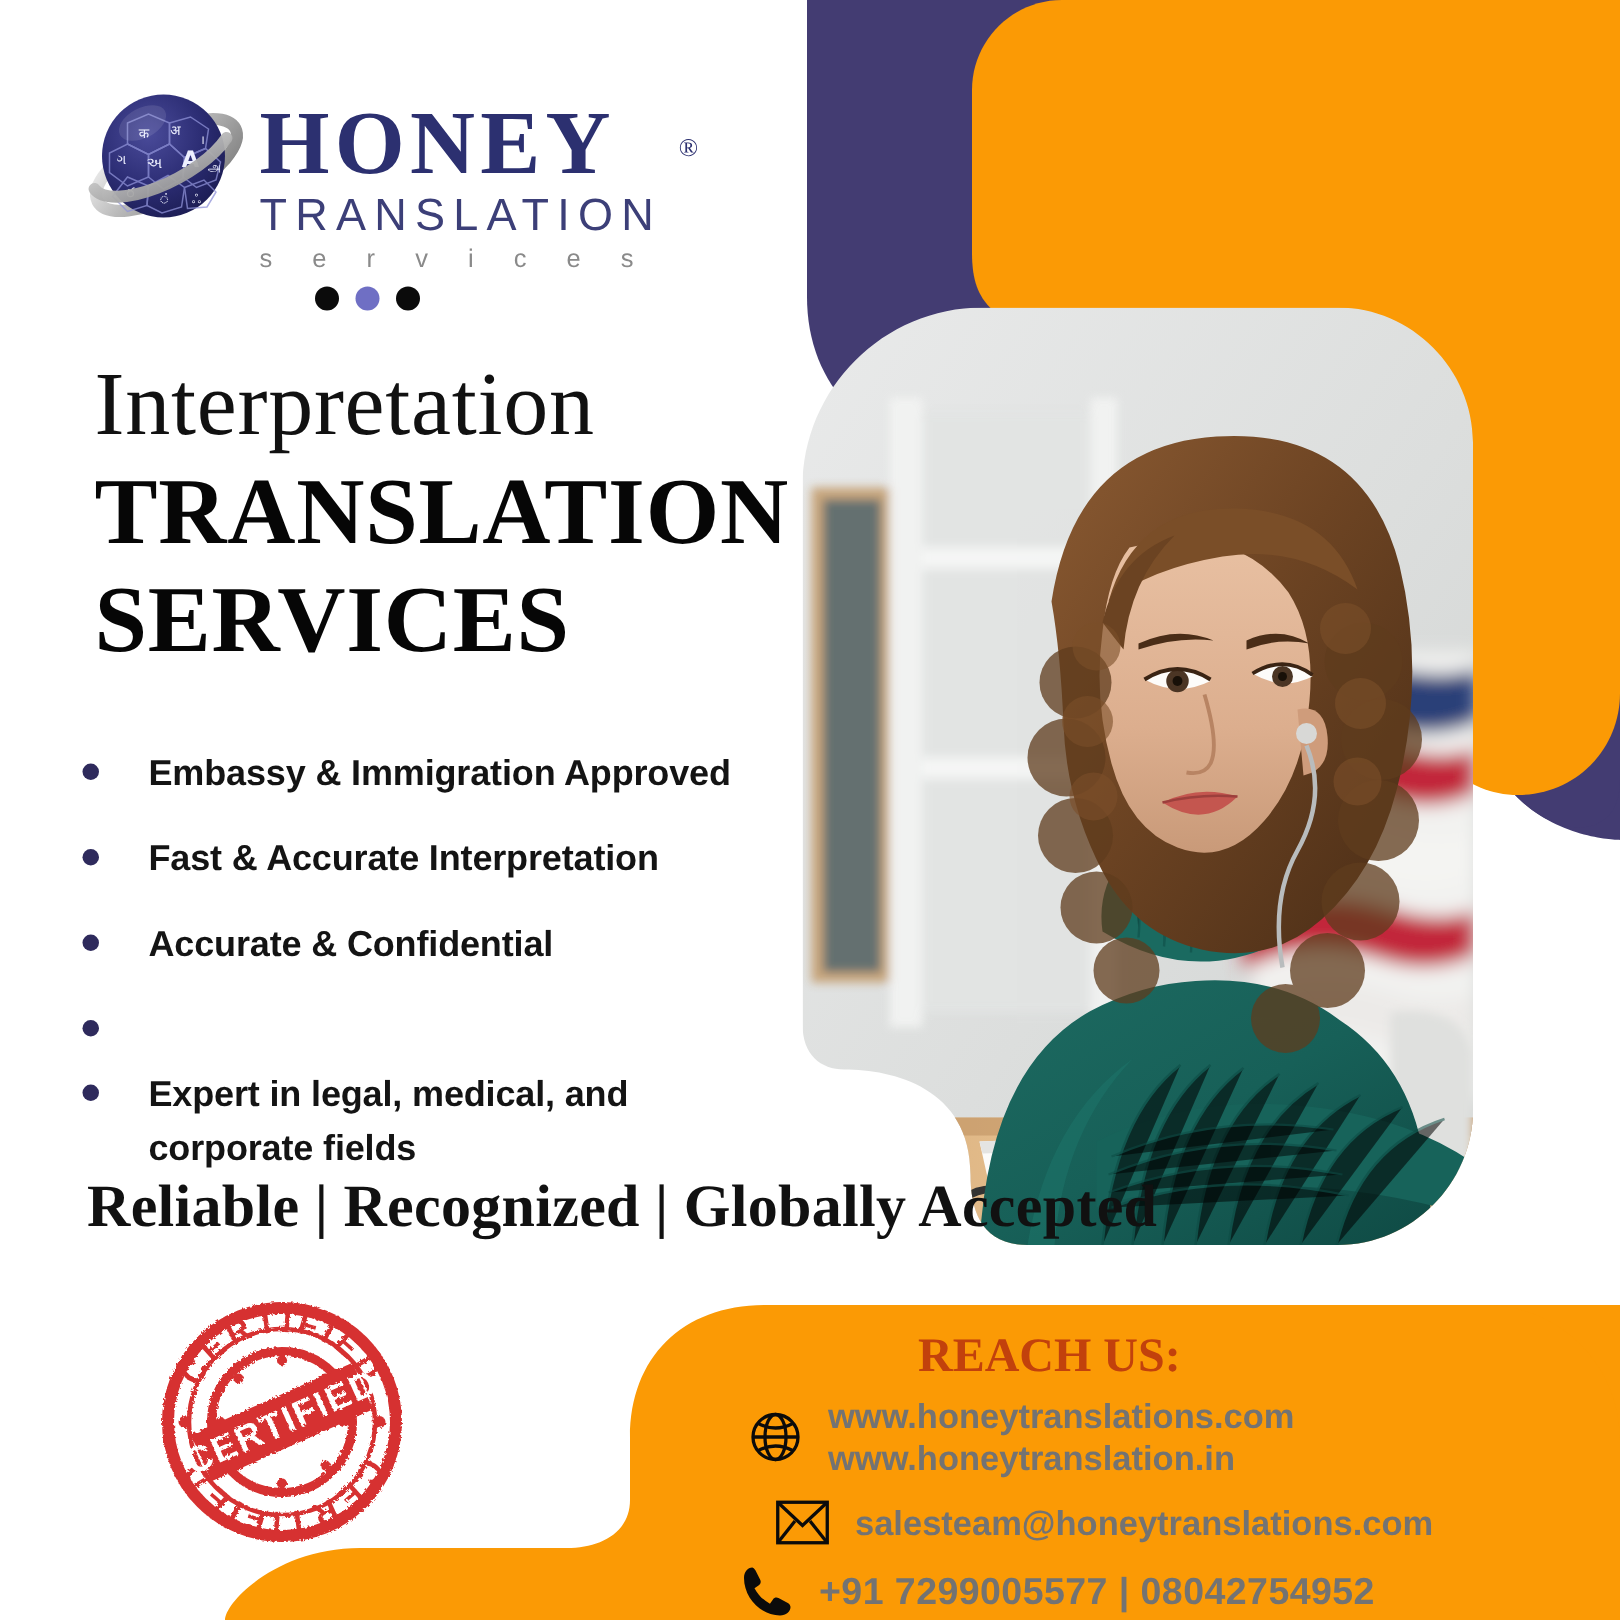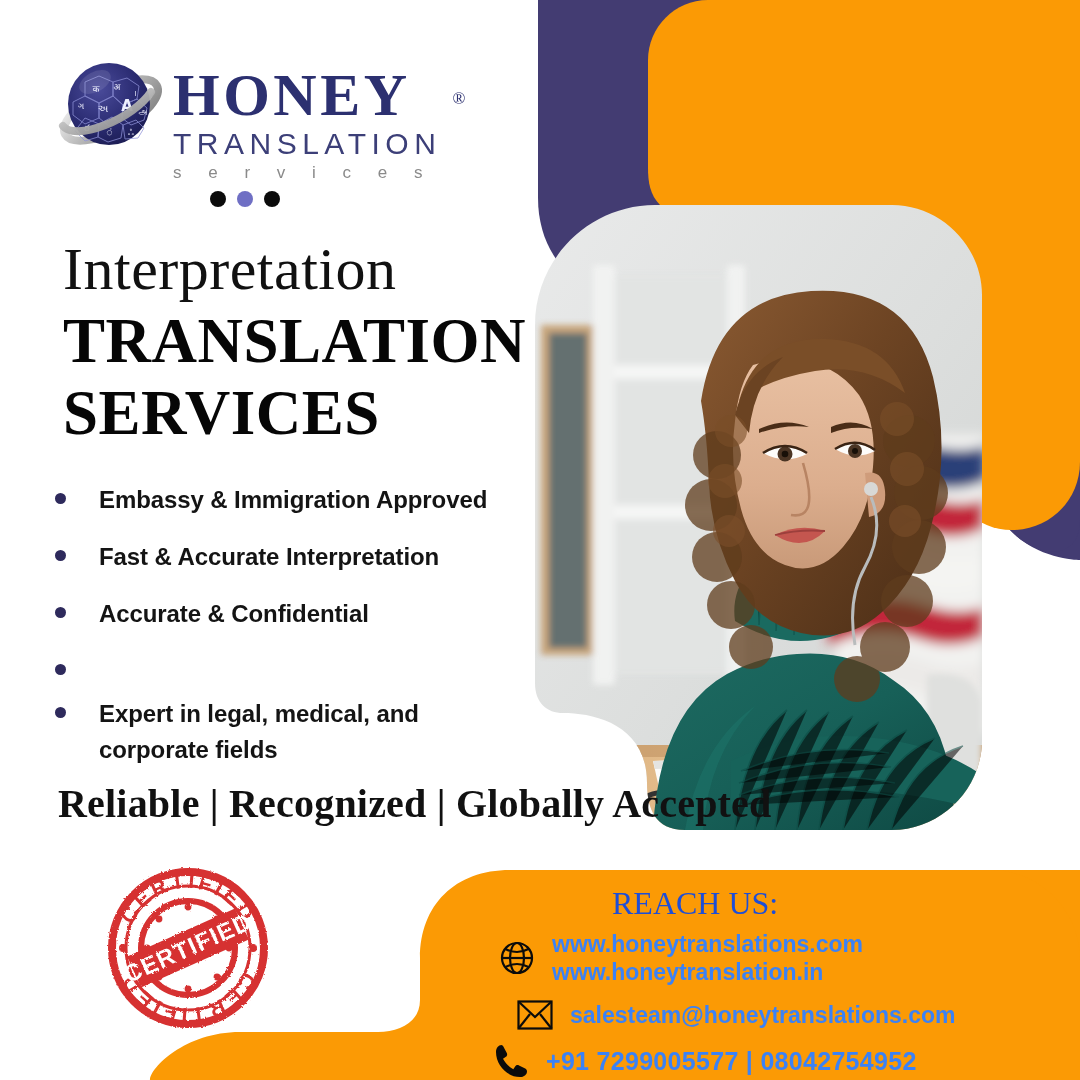--- a/index.html
+++ b/index.html
@@ -99,21 +99,21 @@
     font-family:"Liberation Serif", serif;
     font-weight:700;
     font-size:63px;
     line-height:66px;
     color:#060606;
     letter-spacing:0.5px;
     margin-top:6px;
   }
 
   
-  .bullets { position:absolute; left:55px; top:482px; width:480px; }
+  .bullets { position:absolute; left:55px; top:498px; width:480px; }
   .bullet-row {
     display:flex;
     align-items:flex-start;
     margin-bottom:21px;
   }
   .bullet-dot {
     width:11px; height:11px;
     border-radius:50%;
     background:#2e2a5c;
     margin-top:11px;
@@ -143,43 +143,43 @@
 
   
   .stamp { position:absolute; left:107px; top:867px; width:162px; height:162px; }
 
   
   .contact { position:absolute; left:430px; top:878px; width:640px; height:202px; }
   .reach-us {
     position:absolute;
     left:182px; top:7px;
     font-family:"Liberation Serif", serif;
-    font-weight:400;
+    font-weight:700;
     font-size:32px;
     letter-spacing:0px;
-    color:#1d4ed8;
+    color:#c2410c;
     white-space:nowrap;
   }
   .c-row {
     position:absolute;
     display:flex;
     align-items:center;
   }
   .c-icon {
     width:42px; height:42px;
     flex:0 0 auto;
     display:flex; align-items:center; justify-content:center;
     margin-right:14px;
   }
   .c-text {
     font-family:"Liberation Sans", sans-serif;
     font-weight:700;
     font-size:23px;
     line-height:28px;
-    color:#3b82f6;
+    color:#737373;
     white-space:nowrap;
   }
   .row-web  { left:66px; top:52px; }
   .row-mail { left:84px; top:116px; }
   .row-tel  { left:60px; top:162px; }
   .row-tel .c-text { font-size:25px; letter-spacing:0.3px; }
 </style>
 </head>
 <body>
 

